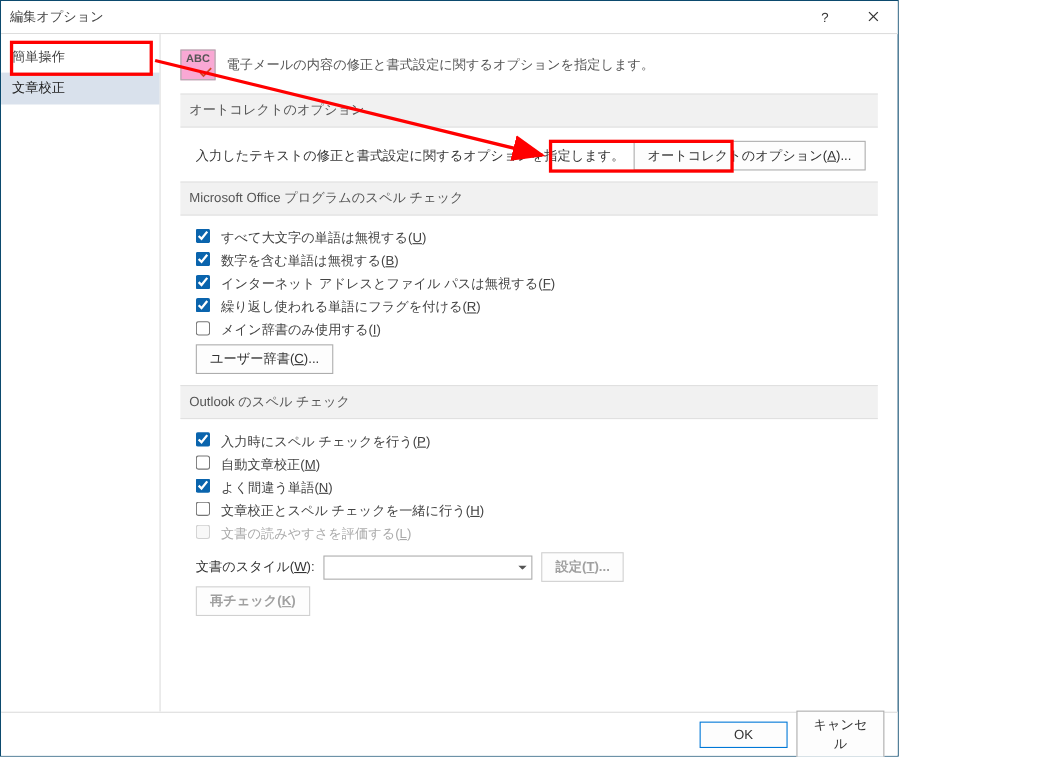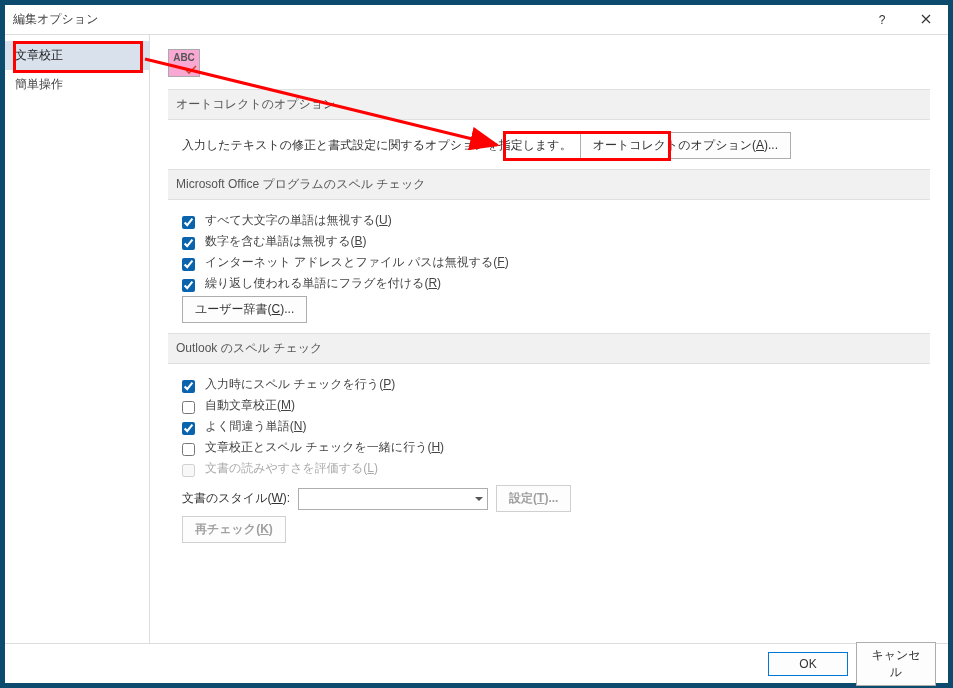--- a/index.html
+++ b/index.html
@@ -1,18 +1,18 @@
 <!DOCTYPE html>
 <html><head>
 <meta charset="utf-8">
 <style>
   * { box-sizing: border-box; }
   html, body { margin:0; padding:0; font-family: "Yu Gothic UI","Meiryo UI",Meiryo,sans-serif; font-size:12px;
                color:#333; background:#fff; }
-  .dlg { position:relative; width:953px; height:688px; border:5px solid #0c4a6e; background:#fff; }
+  .dlg { position:relative; width:817px; height:688px; border:1px solid #0c4a6e; background:#fff; }
 
   
   .titlebar { height:30px; display:flex; align-items:center; padding-left:8px; border-bottom:1px solid #ddd;
               background:#fff; }
   .title-text { flex:1; font-size:12px; color:#444; }
   .title-btn  { width:44px; height:30px; display:flex; align-items:center; justify-content:center;
                color:#333; cursor:pointer; }
 
   .body { position:relative; display:flex; height:calc(100% - 30px - 40px); }
   .sidebar { width:145px; border-right:1px solid #ddd; padding-top:6px; background:#fff; }
@@ -20,21 +20,21 @@
   .side-item.sel { background:#d9e1ec; color:#222; }
 
   .main { flex:1; overflow-y:auto; padding:14px 18px 10px 18px; }
   .intro { display:flex; align-items:center; gap:10px; margin-bottom:12px; color:#555; }
   .abc-ico { width:32px; height:28px; border:1px solid #aaa; position:relative; background:#f9a8d4; font-weight:bold;
              font-size:10px; text-align:center; padding-top:2px; color:#555; }
   .abc-ico svg { position:absolute; right:2px; bottom:1px; }
 
   .section-hdr { background:#f1f1f1; border-top:1px solid #e0e0e0; border-bottom:1px solid #e0e0e0;
                  padding:6px 8px; color:#555; margin:10px 0 12px 0; }
-  .row { margin:4px 0 4px 14px; display:flex; align-items:flex-end; gap:6px; color:#444; }
+  .row { margin:4px 0 4px 14px; display:flex; align-items:flex-start; gap:6px; color:#444; }
   .under { text-decoration:underline; }
   input[type=checkbox] { accent-color:#0a64ad; width:13px; height:13px; margin:0 4px 0 0; }
   .disabled { color:#aaa; }
   .btn { border:1px solid #adadad; background:#fdfdfd; padding:4px 12px; font-family:inherit;
          font-size:12px; color:#333; cursor:pointer; }
   .btn[disabled]{ color:#a0a0a0; background:#fdfdfd; border-color:#d0d0d0; cursor:default;font-weight:bold; }
   .btn.primary{ border-color:#0078d7; }
 
   .inline { display:flex; align-items:center; gap:8px; margin:8px 0 4px 14px; }
   .select { border:1px solid #adadad; height:22px; width:190px; display:flex; align-items:center;
@@ -65,37 +65,38 @@
       <span>
         <svg width="10" height="10" viewBox="0 0 10 10">
             <path d="M1 1 L9 9 M9 1 L1 9" stroke="#333" stroke-width="1.2"></path>
           </svg>
       </span>
     </div>
   </div>
 
   <div class="body">
     <div class="sidebar">
+      <div class="side-item">
+        <span>簡単操作</span>
+      </div>
       <div class="side-item sel">
         <span>文章校正</span>
-      </div>
-      <div class="side-item">
-        <span>簡単操作</span>
       </div>
     </div>
 
     <div class="main">
 
       <div class="intro">
         <div class="abc-ico">
           <span>ABC</span>
           <svg width="12" height="10" viewBox="0 0 12 10">
               <path d="M1 5 L4 8 L11 1" stroke="#d04727" stroke-width="1.6" fill="none"></path>
             </svg>
         </div>
+        <div>電子メールの内容の修正と書式設定に関するオプションを指定します。</div>
       </div>
 
       <div class="section-hdr">オートコレクトのオプション</div>
       <div class="inline">
         <span>入力したテキストの修正と書式設定に関するオプションを指定します。</span>
         <button class="btn">
           <span>オートコレクトのオプション(<span class="under">A</span>)...</span>
         </button>
       </div>
 
@@ -109,20 +110,24 @@
         <input type="checkbox" checked="" style="">
         <span><span>数字を含む単語は無視する(</span><span class="under">B</span><span>)</span></span>
       </label>
       <label class="row">
         <input type="checkbox" checked="" style="">
         <span><span>インターネット アドレスとファイル パスは無視する(</span><span class="under">F</span><span>)</span></span>
       </label>
       <label class="row">
         <input type="checkbox" checked="" style="">
         <span><span>繰り返し使われる単語にフラグを付ける(</span><span class="under">R</span><span>)</span></span>
+      </label>
+      <label class="row">
+        <input type="checkbox" style="">
+        <span><span>メイン辞書のみ使用する(</span><span class="under">I</span><span>)</span></span>
       </label>
       <div class="row">
         <button class="btn">
           <span>ユーザー辞書(<span class="under">C</span>)...</span>
         </button>
       </div>
 
       <div class="section-hdr">Outlook のスペル チェック</div>
 
       <label class="row">

